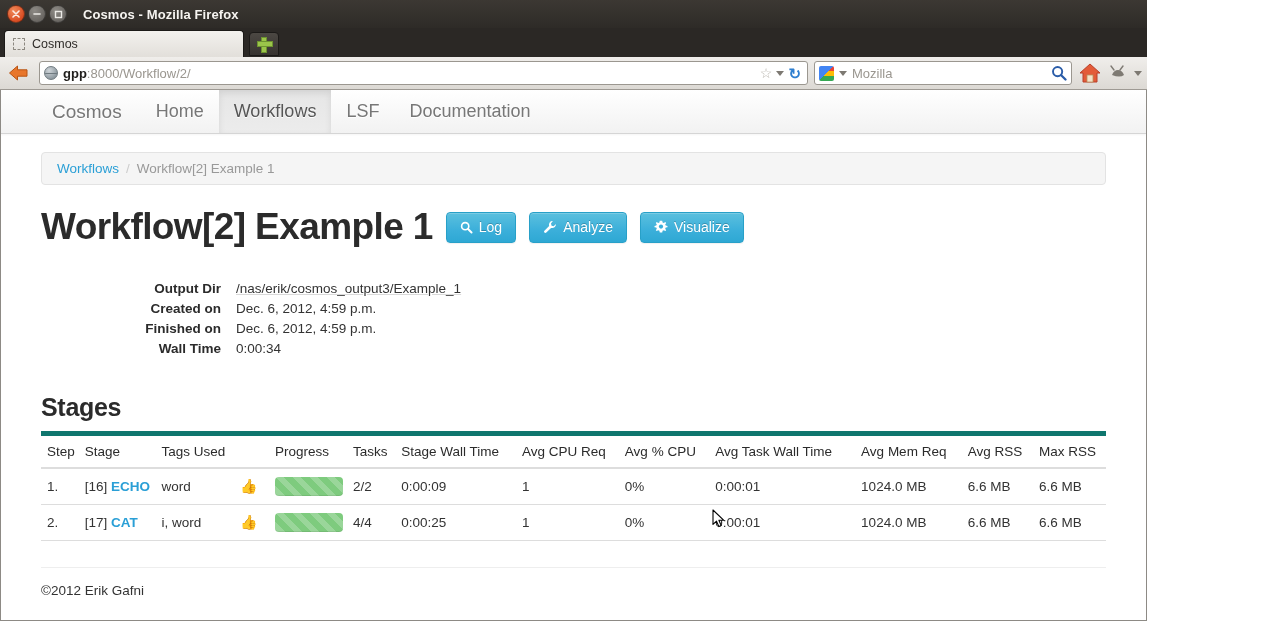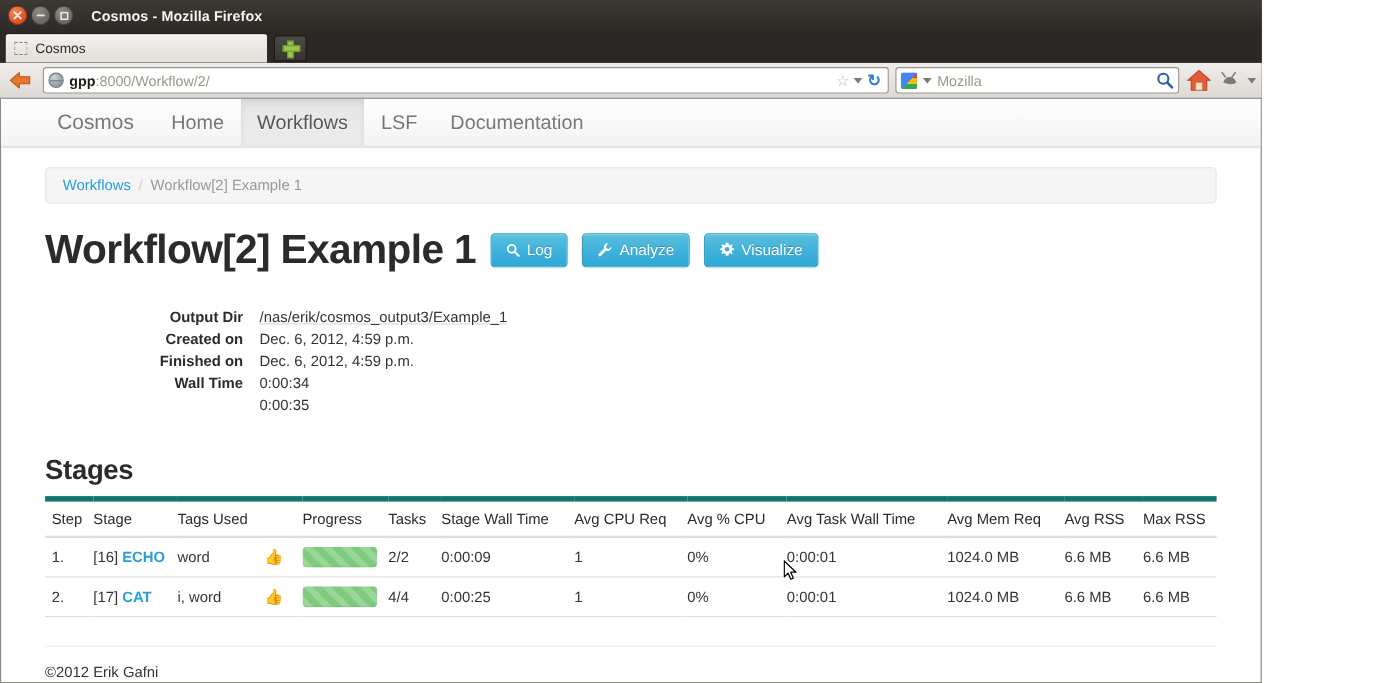--- a/index.html
+++ b/index.html
@@ -475,21 +475,20 @@
 
         <dt>Created on</dt>
         <dd>Dec. 6, 2012, 4:59 p.m.</dd>
 
         <dt>Finished on</dt>
         <dd>Dec. 6, 2012, 4:59 p.m.</dd>
 
         <dt>Wall Time</dt>
         <dd>0:00:34</dd>
 
-        <dd>0:00:35</dd>
       </dl>
 
       <h2 class="stages">Stages</h2>
 
       <table class="stage-table">
         <thead>
           <tr>
             <th style="width:40px">Step</th>
             <th style="width:78px">Stage</th>
             <th style="width:84px">Tags Used</th>

